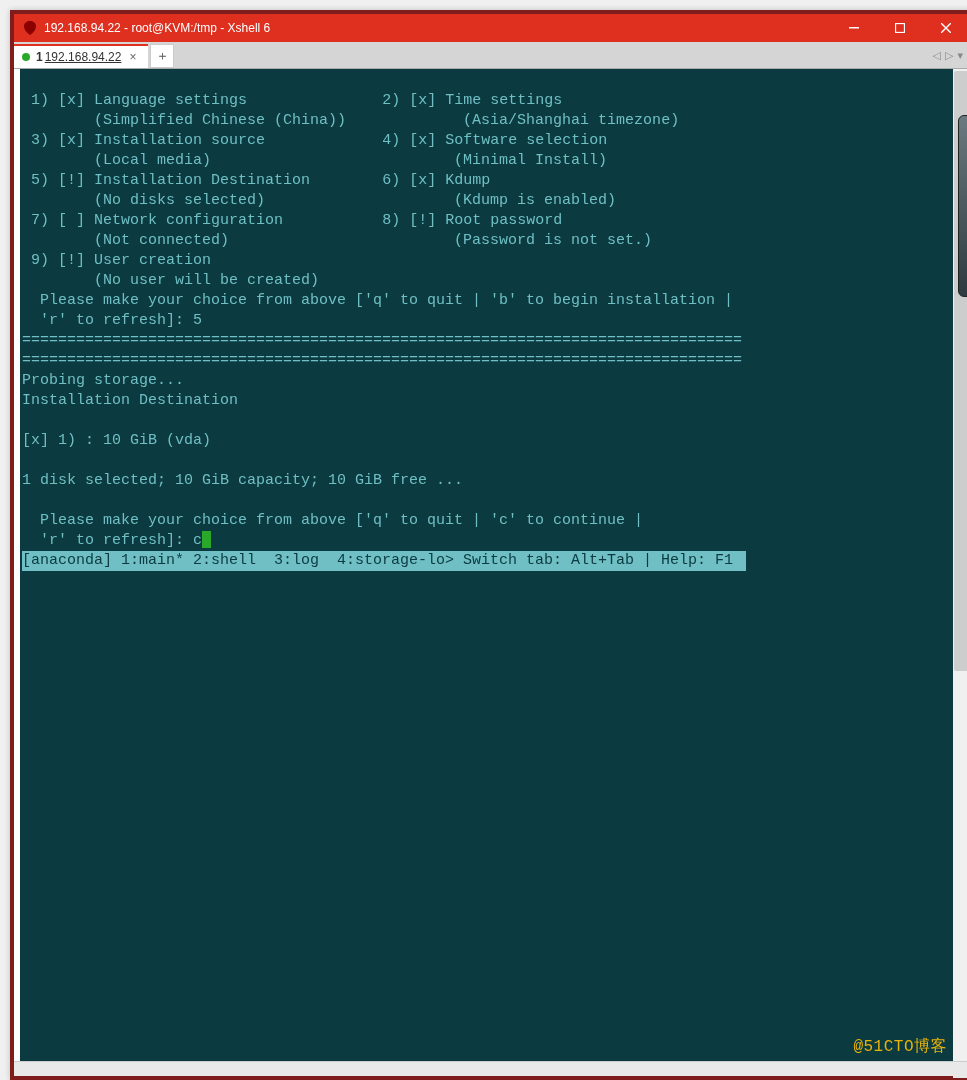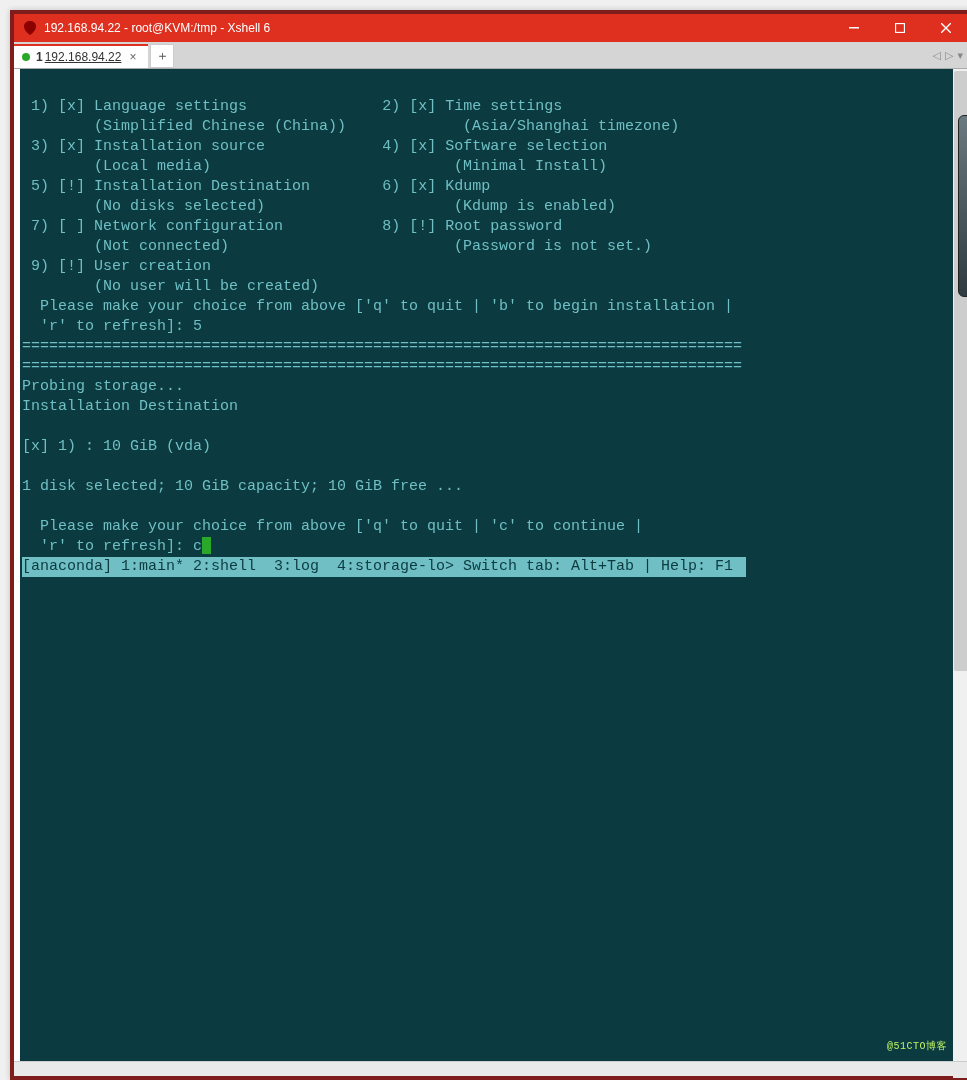--- a/index.html
+++ b/index.html
@@ -105,21 +105,21 @@
     flex: 0 0 auto;
   }
   .terminal {
     flex: 1 1 auto;
     background: #0b3b40;
     color: #6fbfc4;
     font-family: "Consolas", "Courier New", monospace;
     font-size: 15px;
     line-height: 20px;
     white-space: pre;
-    padding: 8px 2px 4px 2px;
+    padding: 2px 2px 4px 2px;
     overflow: hidden;
     position: relative;
     border-radius: 13px;
   }
   .terminal .line { white-space: pre; }
   .status-line {
     background: #6fbfc4;
     color: #0b3b40;
     display: inline-block;
     padding: 0 4px 0 0;
@@ -154,22 +154,22 @@
     width: 10px;
     height: 180px;
     border-radius: 6px 0 0 6px;
     background: linear-gradient(#6b7a80, #2e3a40);
     border: 1px solid #222;
   }
   .watermark {
     position: absolute;
     right: 6px;
     bottom: 4px;
-    color: #bef264;
-    font-size: 10px;
+    color: #eab308;
+    font-size: 16px;
     letter-spacing: 0.5px;
   }
   .bottom-scroll {
     height: 14px;
     background: #e9e9e9;
     border-top: 1px solid #ccc;
     position: relative;
     flex: 0 0 auto;
   }
   .bottom-scroll::after {

